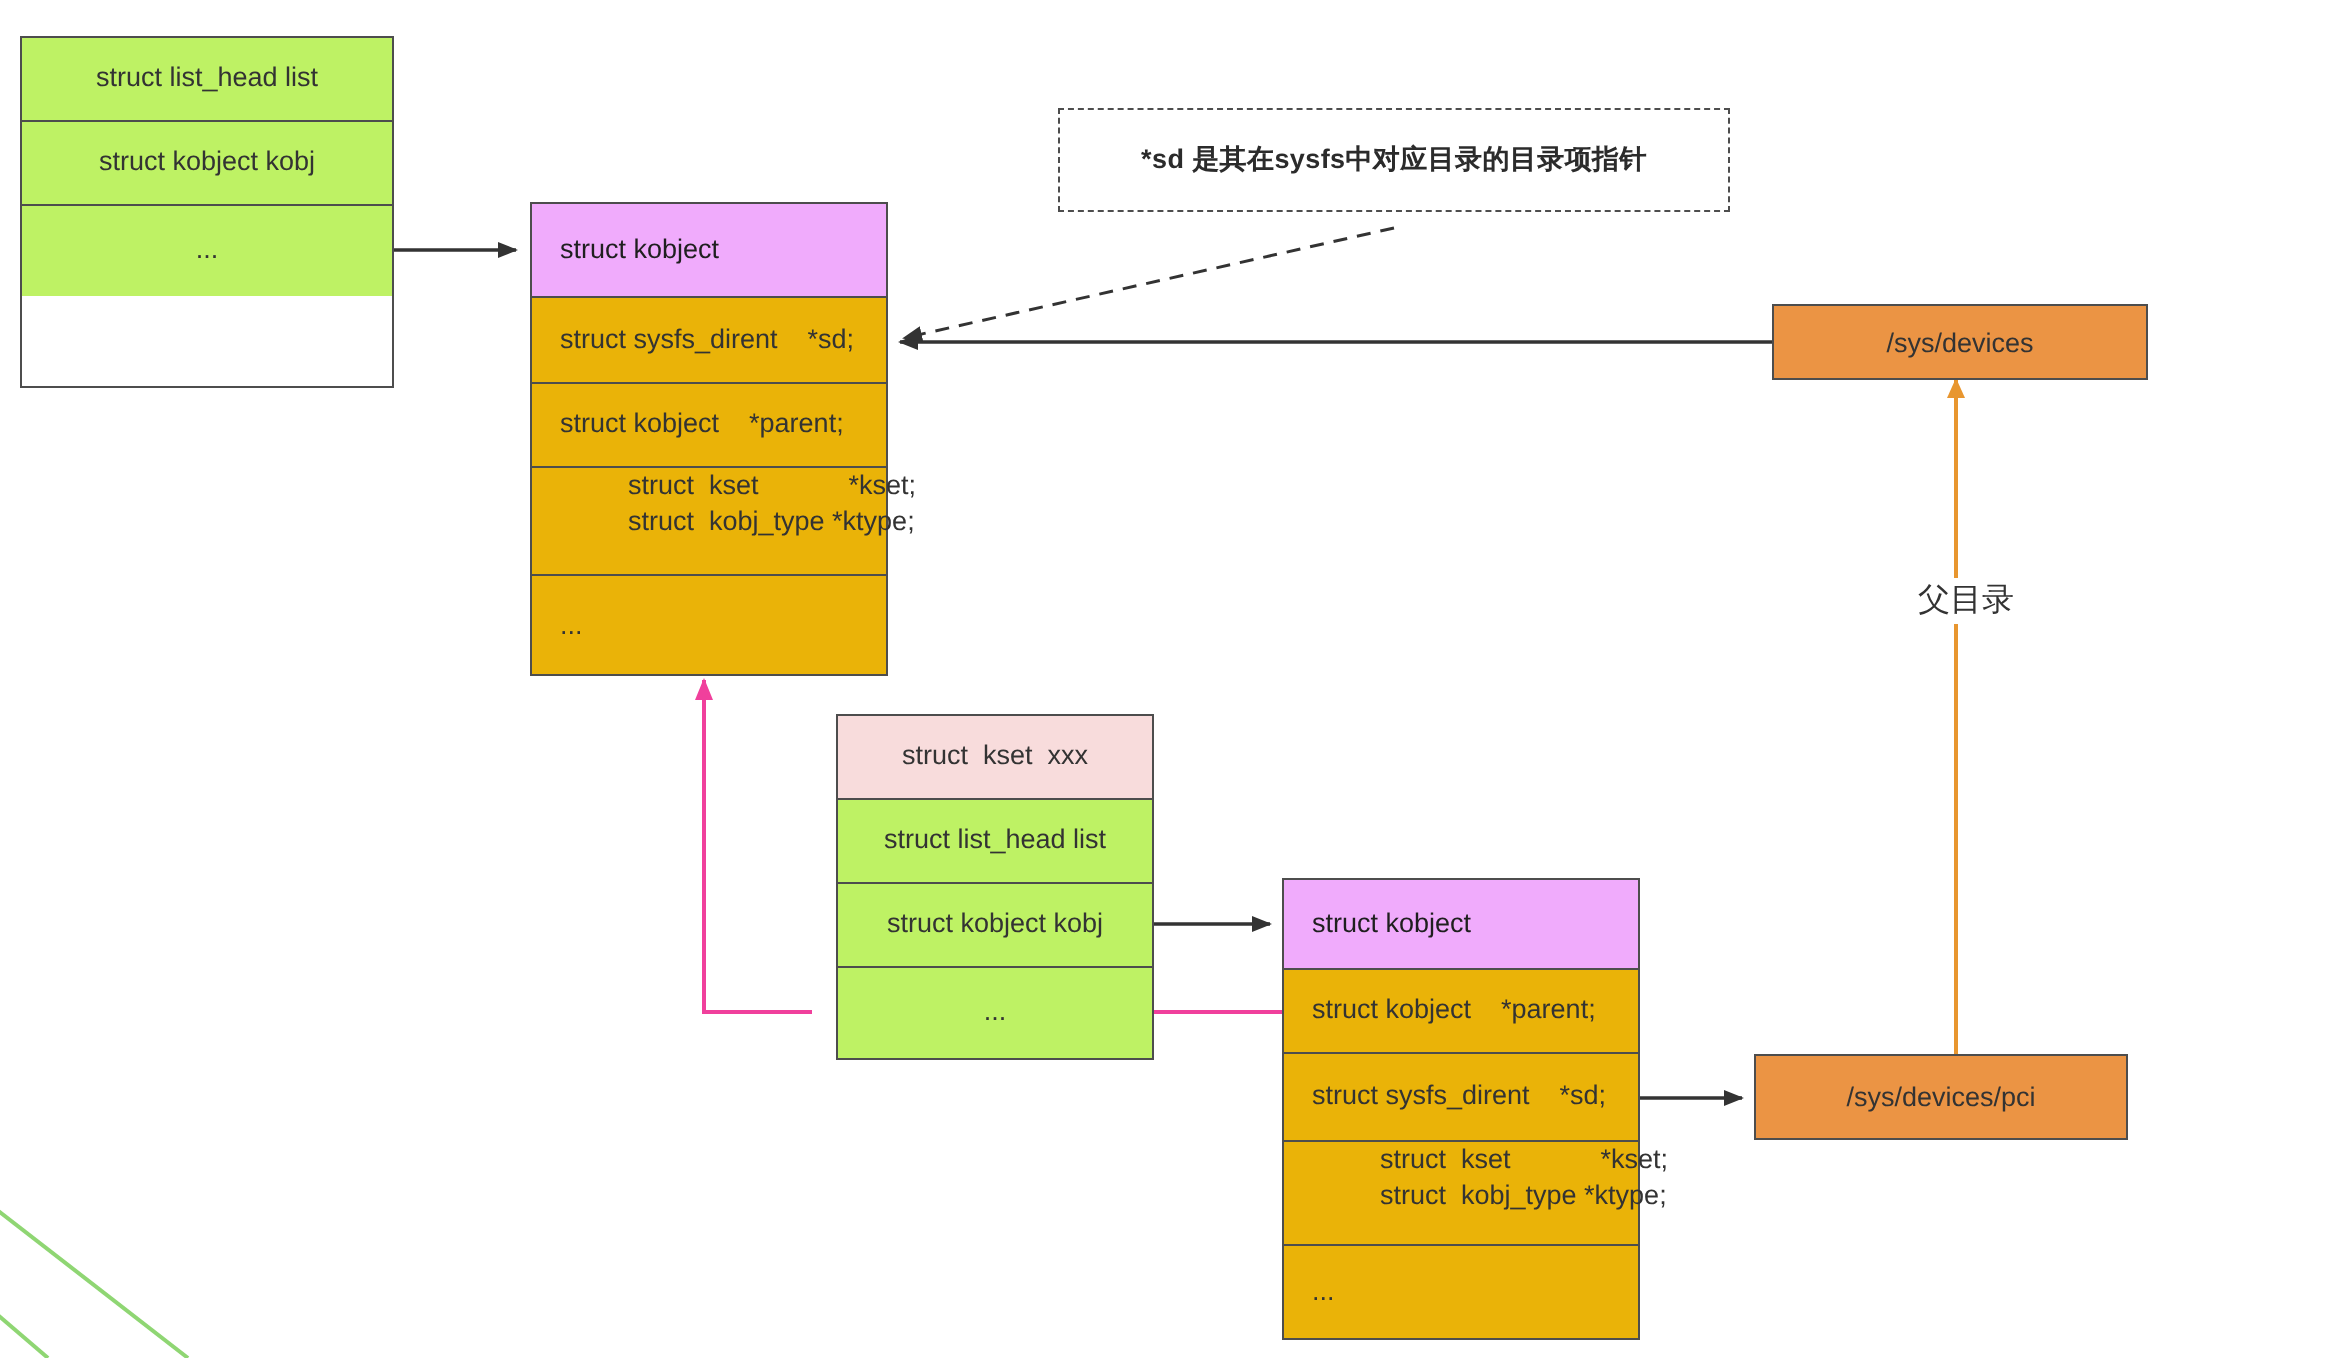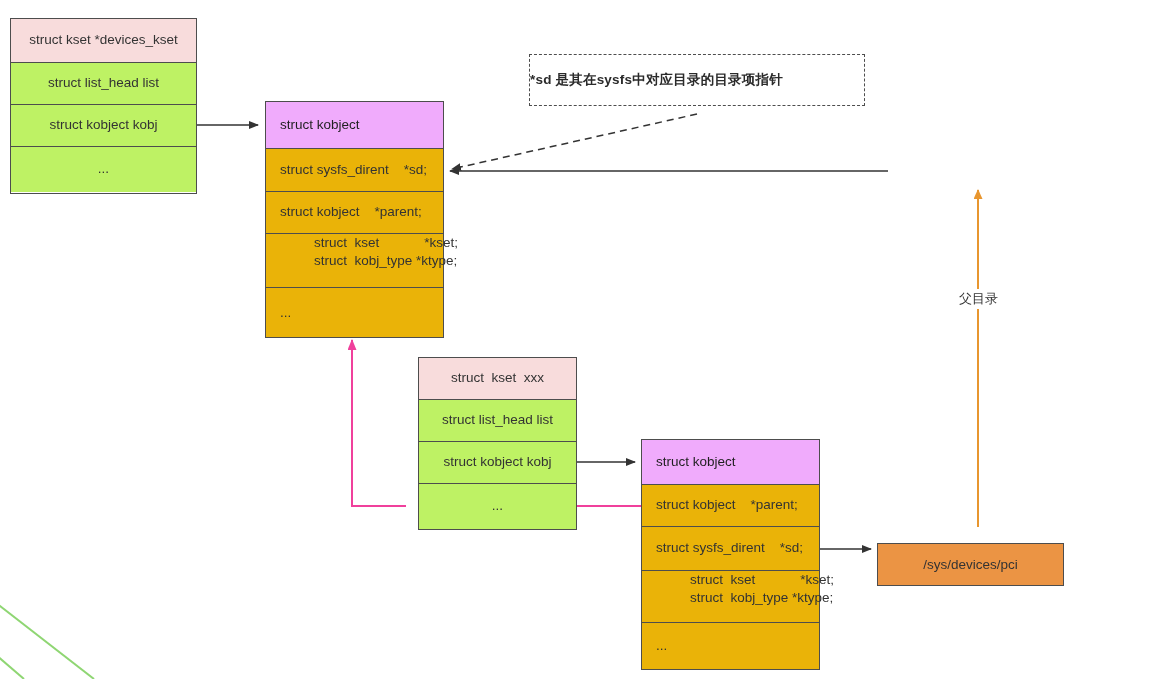--- a/index.html
+++ b/index.html
@@ -69,28 +69,29 @@
     font-size: 13.5px;
     color: #333333;
   }
   .note {
     position: absolute;
     box-sizing: border-box;
     border: 1.6px dashed #4d4d4d;
     background: transparent;
     display: flex;
     align-items: center;
+    justify-content: center;
     font-size: 13.5px;
     font-weight: bold;
     color: #2b2b2b;
     letter-spacing: 0.2px;
   }
   .edge-label {
     position: absolute;
-    font-size: 13px;
+    font-size: 16px;
     color: #333333;
     background: #ffffff;
     padding: 1px 4px;
     white-space: nowrap;
   }
   .multiline { flex-direction: column; align-items: flex-start; justify-content: center; padding-left: 48px; }
   .multiline span { display: block; }
 </style>
 </head>
 <body>
@@ -145,21 +146,20 @@
       <path d="M978,527 L978,190" stroke="#e8962f" stroke-width="2" fill="none" marker-end="url(#arrow-orange)"></path>
     </g>
 
     <g>
       <path d="M-4,603 L94,679" stroke="#8fd673" stroke-width="2" fill="none"></path>
       <path d="M-4,655 L24,679" stroke="#8fd673" stroke-width="2" fill="none"></path>
     </g>
   </svg>
 
   <div class="node kset" style="left:10px; top:18px; width:187px; height:176px;">
-    <div class="row head" style="height:44px;">struct kset *devices_kset</div>
     <div class="row body" style="height:42px;">struct list_head list</div>
     <div class="row body" style="height:42px;">struct kobject kobj</div>
     <div class="row body" style="height:45px;">...</div>
   </div>
 
   <div class="node kobj" style="left:265px; top:101px; width:179px; height:237px;">
     <div class="row head" style="height:47px;">struct kobject</div>
     <div class="row body" style="height:44px;">struct sysfs_dirent    *sd;</div>
     <div class="row body" style="height:42px;">struct kobject    *parent;</div>
     <div class="row body multiline" style="height:55px;">
@@ -180,22 +180,25 @@
     <div class="row head" style="height:45px;">struct kobject</div>
     <div class="row body" style="height:43px;">struct kobject    *parent;</div>
     <div class="row body" style="height:44px;">struct sysfs_dirent    *sd;</div>
     <div class="row body multiline" style="height:53px;">
       <span>struct  kset            *kset;</span>
       <span>struct  kobj_type *ktype;</span>
     </div>
     <div class="row body" style="height:46px;">...</div>
   </div>
 
-
-  <div class="pathbox" style="left:877px; top:527px; width:187px; height:43px;margin-top:16px;">
+  <div class="pathbox" style="left:886px; top:152px; width:188px; height:38px;">
+    <span>/sys/devices</span>
+  </div>
+
+  <div class="pathbox" style="left:877px; top:527px; width:187px; height:43px;">
     <span>/sys/devices/pci</span>
   </div>
 
   <div class="note" style="left:529px; top:54px; width:336px; height:52px;">
     <span>*sd 是其在sysfs中对应目录的目录项指针</span>
   </div>
 
   <div class="edge-label" style="left:955px; top:289px;">
     <span>父目录</span>
   </div>

